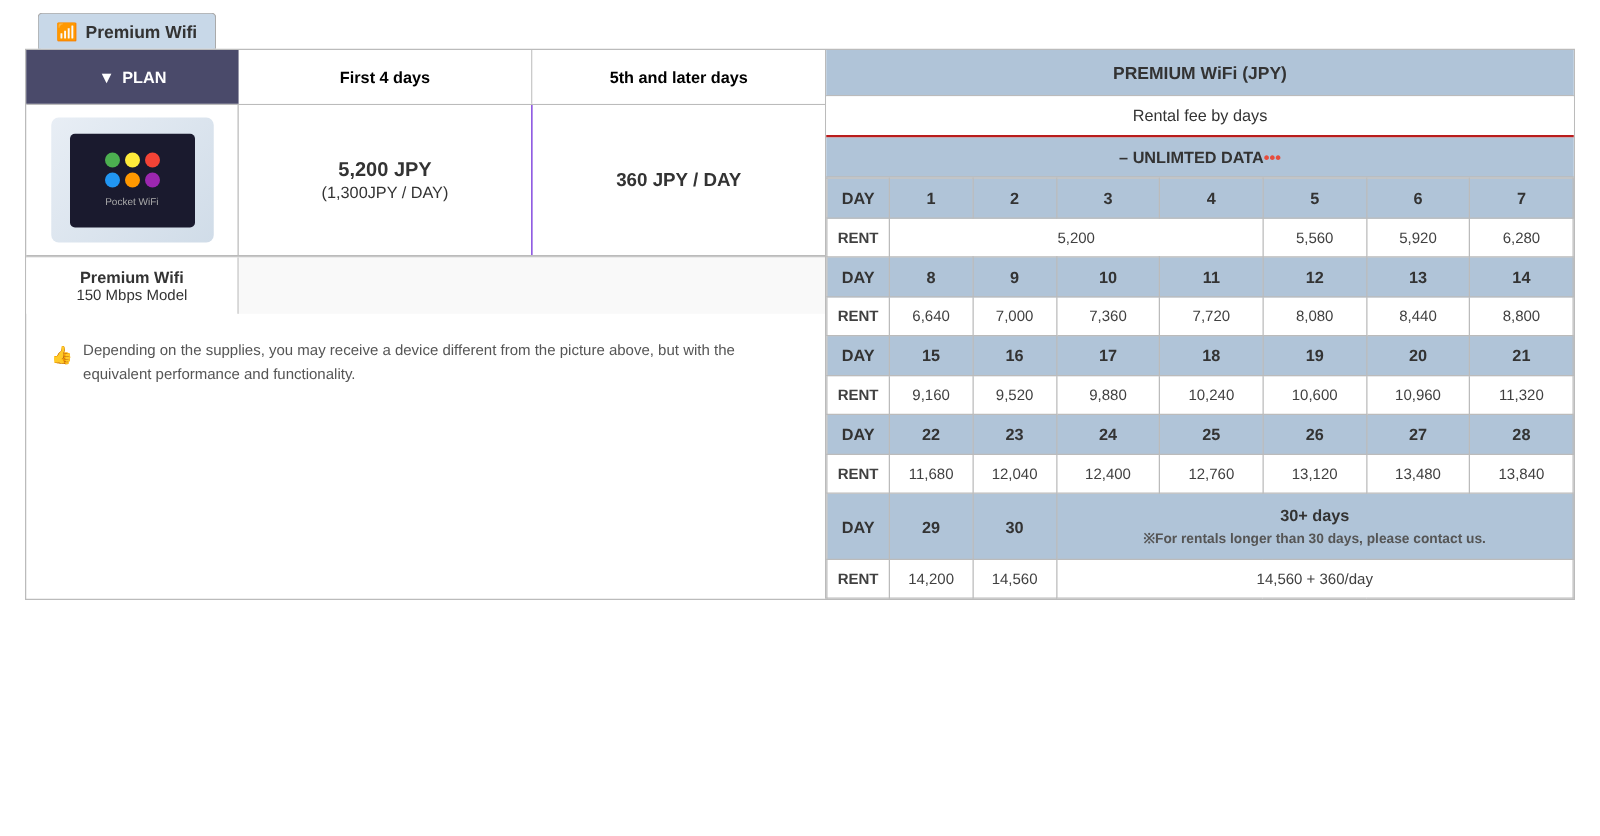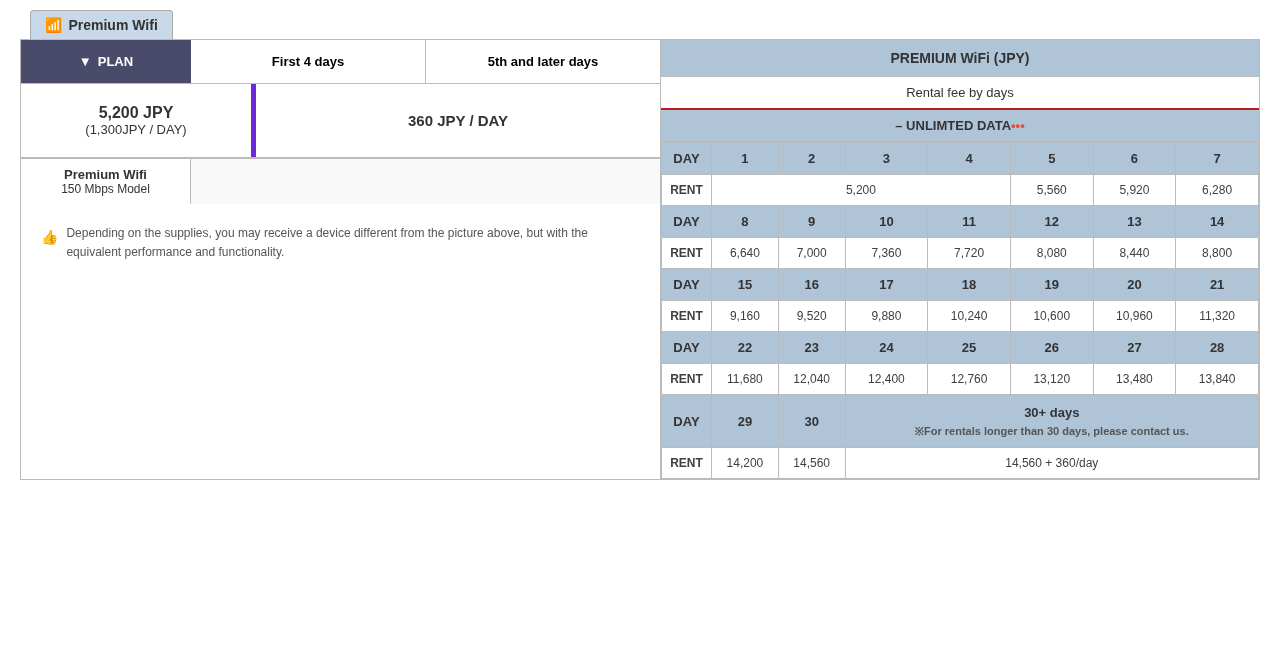--- a/index.html
+++ b/index.html
@@ -143,21 +143,21 @@
     .price-cell {
       width: 235px;
       flex-shrink: 0;
       padding: 20px 10px;
       text-align: center;
       vertical-align: middle;
       display: flex;
       flex-direction: column;
       align-items: center;
       justify-content: center;
-      border-right: 5px solid #6d28d9;
+      border-right: 1px solid #6d28d9;
     }
     .price-main {
       font-size: 16px;
       font-weight: bold;
       color: #333;
     }
     .price-sub {
       font-size: 13px;
       color: #333;
     }
@@ -309,20 +309,35 @@
         <div class="first4-col plan-header-cell">
           <span>First 4 days</span>
         </div>
         <div class="later-col plan-header-cell">
           <span>5th and later days</span>
         </div>
       </div>
 
       <div class="product-row">
 
+        <div class="product-image-cell">
+          <div class="product-image">
+            <div class="device-screen">
+              <div class="device-dots">
+                <div class="device-dot dot-green"></div>
+                <div class="device-dot dot-yellow"></div>
+                <div class="device-dot dot-red"></div>
+                <div class="device-dot dot-blue"></div>
+                <div class="device-dot dot-orange"></div>
+                <div class="device-dot dot-purple"></div>
+              </div>
+              <div class="device-brand">Pocket WiFi</div>
+            </div>
+          </div>
+        </div>
 
         <div class="price-cell">
           <div class="price-main">5,200 JPY</div>
           <div class="price-sub">(1,300JPY / DAY)</div>
         </div>
 
         <div class="price-per-day-cell">
           <div class="price-per-day">360 JPY / DAY</div>
         </div>
       </div>

